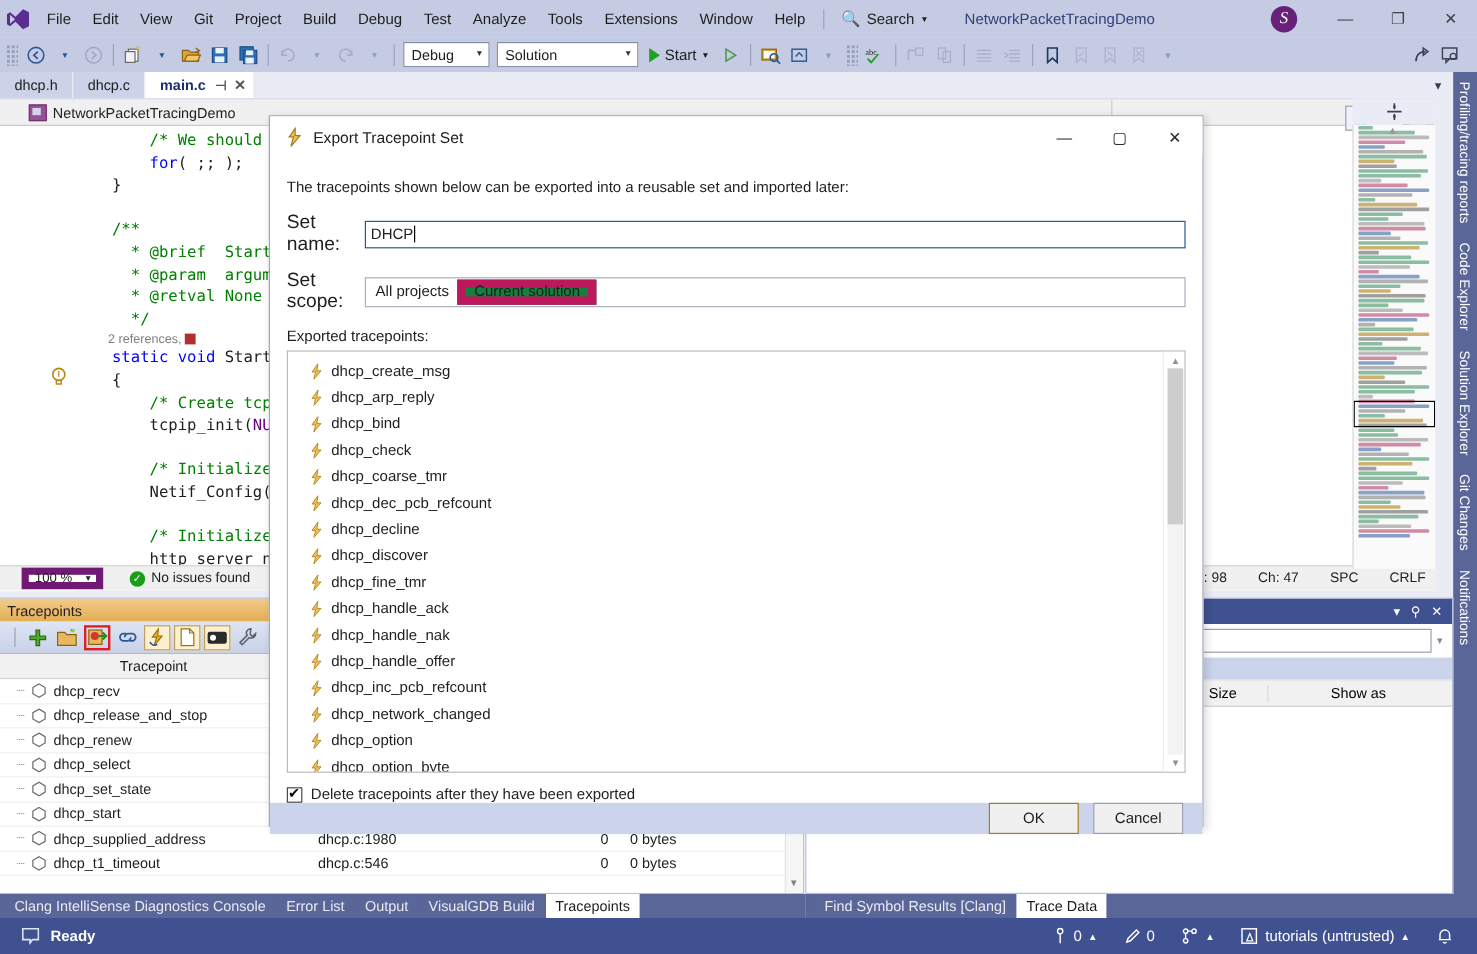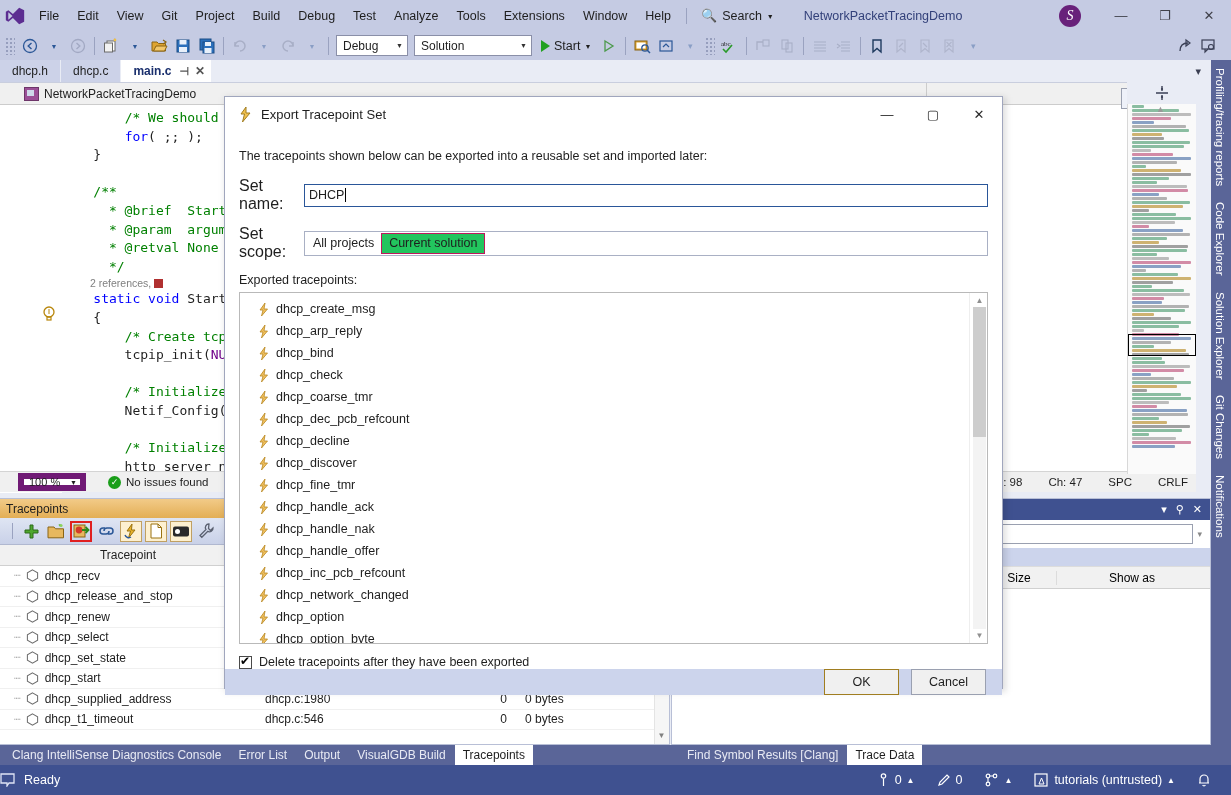--- a/index.html
+++ b/index.html
@@ -220,21 +220,21 @@
   }
   .dtab { height:20px; display:flex; align-items:center; padding:0 8px; font-size:12px;
           color:#e8eaf4; background:#5a6598; margin-right:1px; cursor:default; white-space:nowrap; }
   .dtab.active { background:#fff; color:#1e1e1e; }
 
   
   .statusbar {
     position:absolute; left:0; bottom:0; width:1231px; height:30px;
     background:#3f5190; display:flex; align-items:center; color:#fff; font-size:12.5px;
   }
-  .sb-ready { display:flex; gap:9px; padding-left:0; }
+  .sb-ready { display:flex; gap:9px; padding-left:18px;font-weight:bold; }
   .sb-right { margin-left:auto; display:flex; align-items:center; gap:6px; padding-right:12px; }
   .sb-item { display:flex; align-items:center; gap:5px; padding:0 8px; cursor:default; height:30px; }
   .up-caret { font-size:8px; }
 
   
   .watermark {
     position:absolute; right:14px; bottom:42px; width:160px; height:52px;
     font-family:"Liberation Serif", serif; font-style:italic; font-weight:bold;
     font-size:34px; color:#f2a81c; pointer-events:none;
     text-shadow:1px 1px 0 rgba(0,0,0,.35);
@@ -265,21 +265,21 @@
   .frow { display:flex; align-items:center; margin-bottom:12px; }
   .flabel { width:65px; font-size:16px; color:#1e1e1e; }
   .tinput {
     flex:1; height:23px; border:1px solid #2a5699; background:#fff; padding:0 4px;
     font-size:12.5px; color:#1e1e1e; display:flex; align-items:center; position:relative;
   }
   .caretbar { display:inline-block; width:1px; height:14px; background:#000; margin-left:1px; }
   .scope-box { flex:1; height:25px; border:1px solid #a9b0c4; background:#fff; display:flex; align-items:center; padding:1px; }
   .scope-opt { height:21px; padding:0 7px; display:flex; align-items:center; font-size:12.5px;
                color:#1e1e1e; cursor:default; }
-  .scope-opt.sel { background:#22c55e; border:1px solid #be185d; }
+  .scope-opt.sel { background:#15803d; border:7px solid #be185d; }
   .dlg-sublabel { font-size:12.5px; color:#1e1e1e; margin:4px 0 5px 0; }
   .tp-list {
     height:352px; border:1px solid #b9b9b9; background:#fff; position:relative; overflow:hidden;
   }
   .tp-list-inner { position:absolute; left:0; top:5px; right:22px; }
   .tpl-item { height:22px; display:flex; align-items:center; gap:7px; padding-left:18px;
               font-size:12.5px; color:#1e1e1e; cursor:default; }
   .bolt { width:11px; height:13px; flex:0 0 auto; }
   .lst-scroll { position:absolute; right:0; top:0; width:18px; height:100%; background:#fff; border-left:1px solid #eee; }
   .lst-track { position:absolute; left:3px; top:14px; width:13px; bottom:14px; background:#f3f3f3; }

